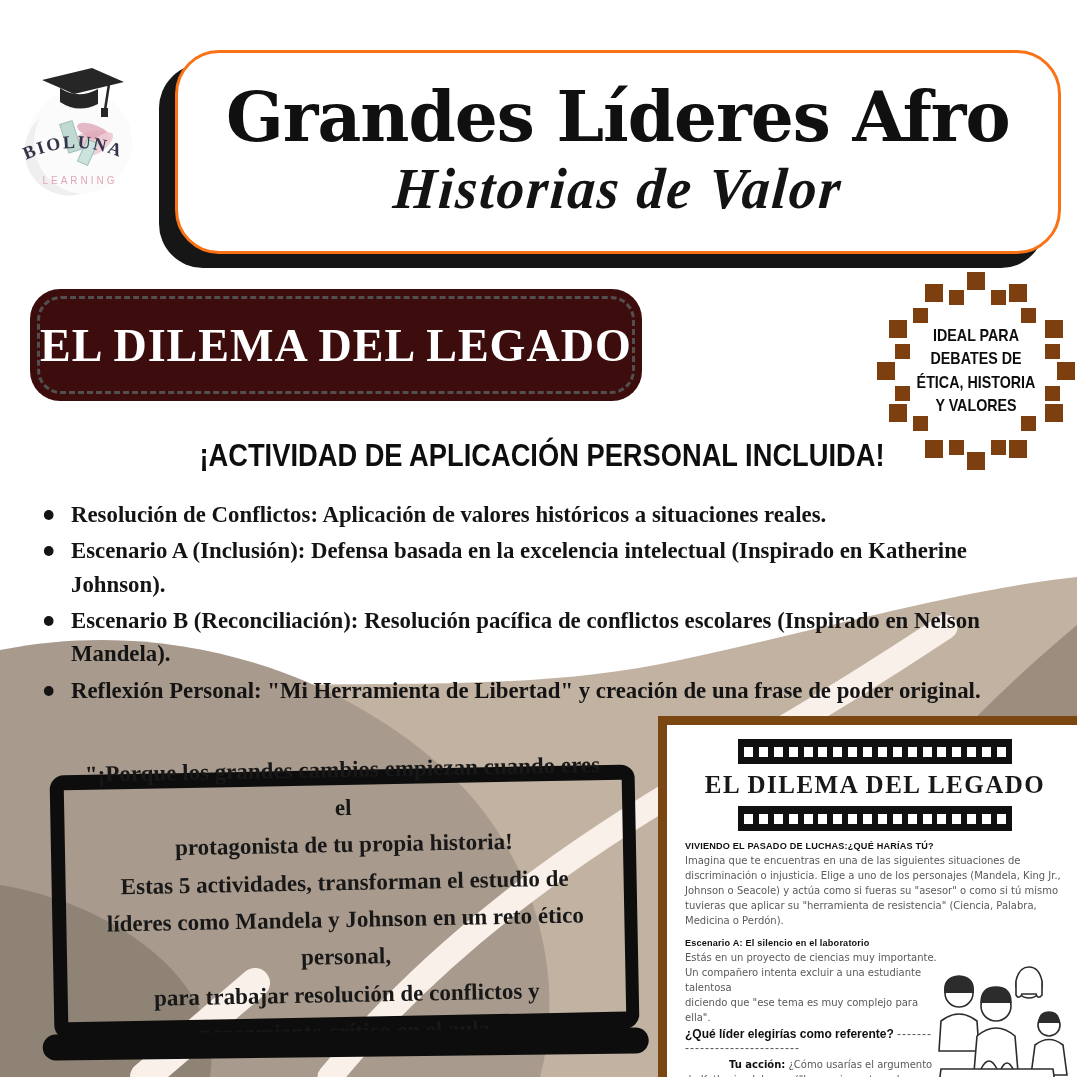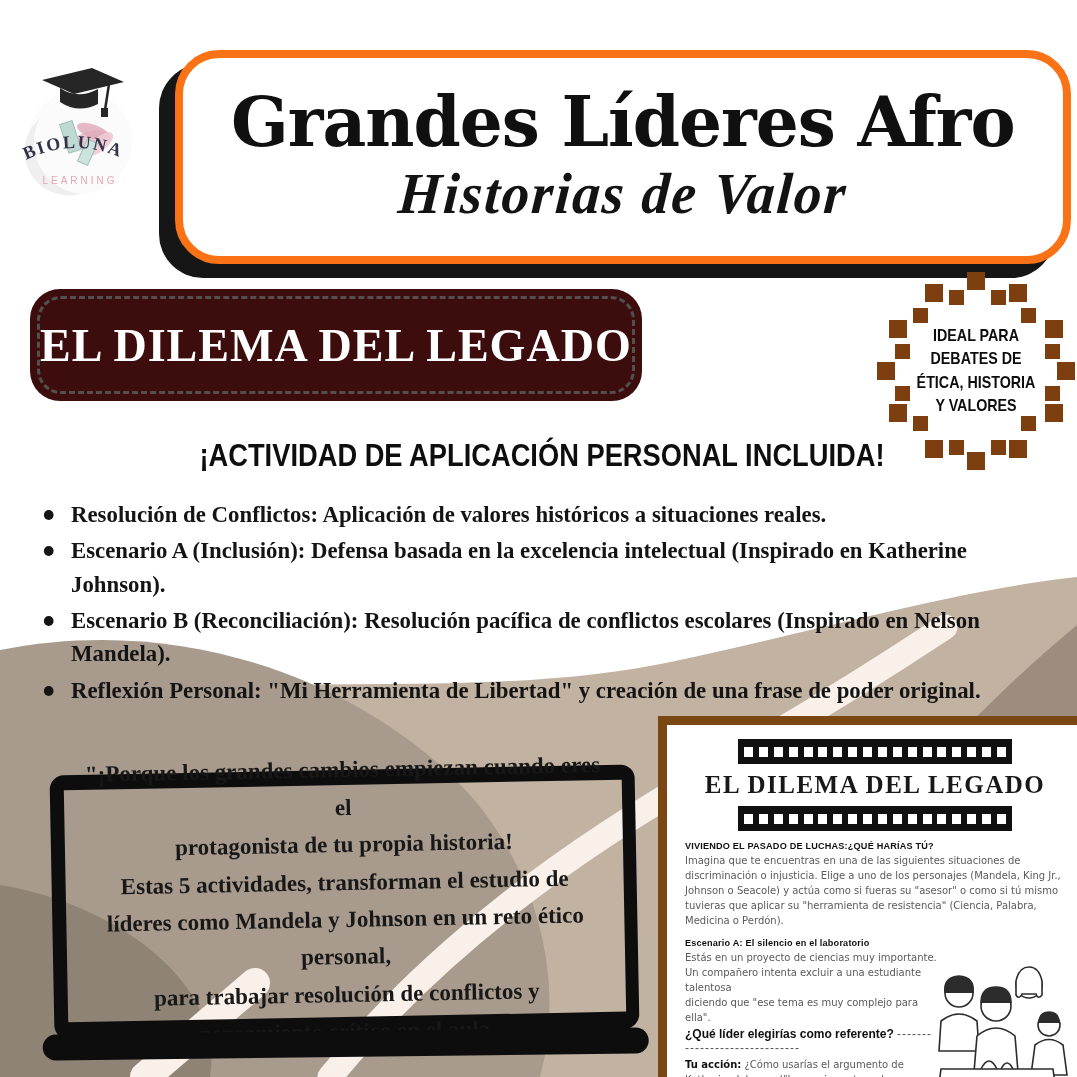--- a/index.html
+++ b/index.html
@@ -8,21 +8,21 @@
     background:#ffffff;font-family:"Liberation Sans", sans-serif;
   }
   .abs{position:absolute;}
   
   #bg-swoosh{left:0;top:555px;width:1077px;height:522px;z-index:0;}
   
   #logo{left:12px;top:48px;width:140px;height:158px;z-index:3;}
   
   #title-card{
     left:175px;top:50px;width:880px;height:198px;z-index:3;
-    background:#ffffff;border:8px solid #f97316;border-radius:44px;
+    background:#ffffff;border:3px solid #f97316;border-radius:44px;
     box-shadow:-16px 14px 0 0 #161616;
     display:flex;flex-direction:column;align-items:center;justify-content:center;
   }
   #main-title{
     font-family:"DejaVu Serif","Liberation Serif",serif;font-weight:800;
     font-size:69px;line-height:1.02;color:#101010;letter-spacing:-1px;
     transform:scaleX(.98);white-space:nowrap;
   }
   #sub-title{
     font-family:"Liberation Serif",serif;font-style:italic;font-weight:700;
@@ -108,21 +108,21 @@
   }
   .pv-body{
     font-family:"DejaVu Sans",sans-serif;font-size:10px;line-height:1.5;
     color:#5a5a5a;margin-top:2px;
   }
   #scenarioA-wrap{position:relative;}
   #scenarioA-block{width:252px;}
   .pv-lines{white-space:pre-line;}
   .pv-q{font-weight:700;font-size:12px;color:#101010;margin-top:2px;}
   .pv-q .dash{font-weight:400;color:#555;letter-spacing:1px;}
-  .pv-action b{color:#101010;}
+  .pv-action b{color:#101010;margin-left:44px;}
   #pv-illustration{position:absolute;right:-6px;top:14px;}
   .dash-line{border-bottom:2px dashed #8a8a8a;margin-top:11px;width:99%;}
   .dash-line:first-of-type{margin-top:10px;}
 </style>
 </head>
 <body>
 
 <svg id="bg-swoosh" class="abs" viewBox="0 0 1077 522" preserveAspectRatio="none" aria-hidden="true">
   <path d="M0 150 C240 110 480 150 680 105 C840 70 960 35 1077 22 L1077 522 L0 522 Z" fill="#c2b2a2"></path>
   <path d="M700 522 C800 360 920 200 1077 70 L1077 522 Z" fill="#9c8d7e"></path>

